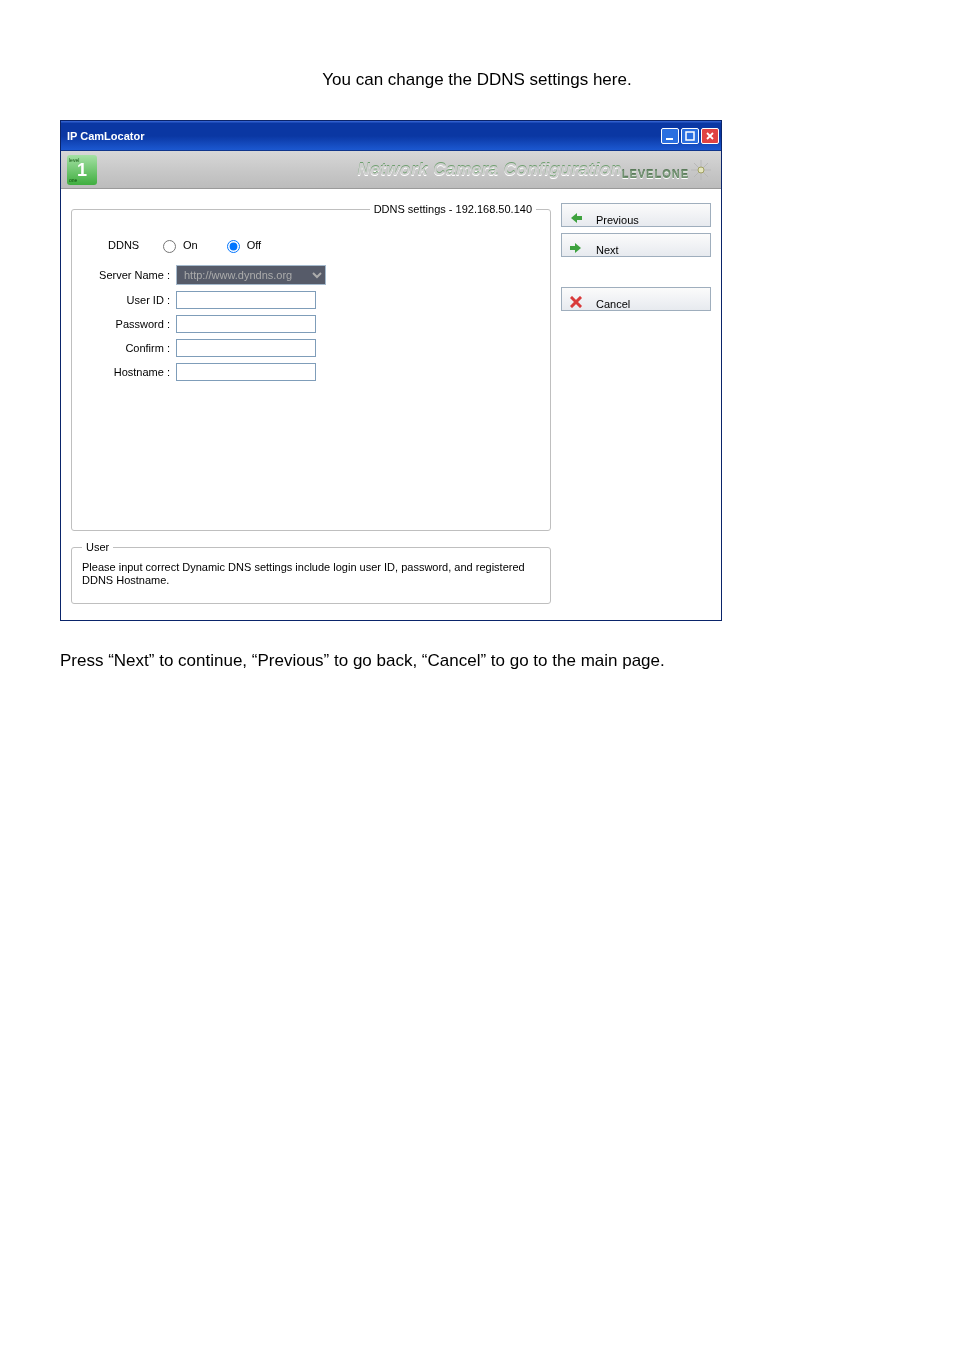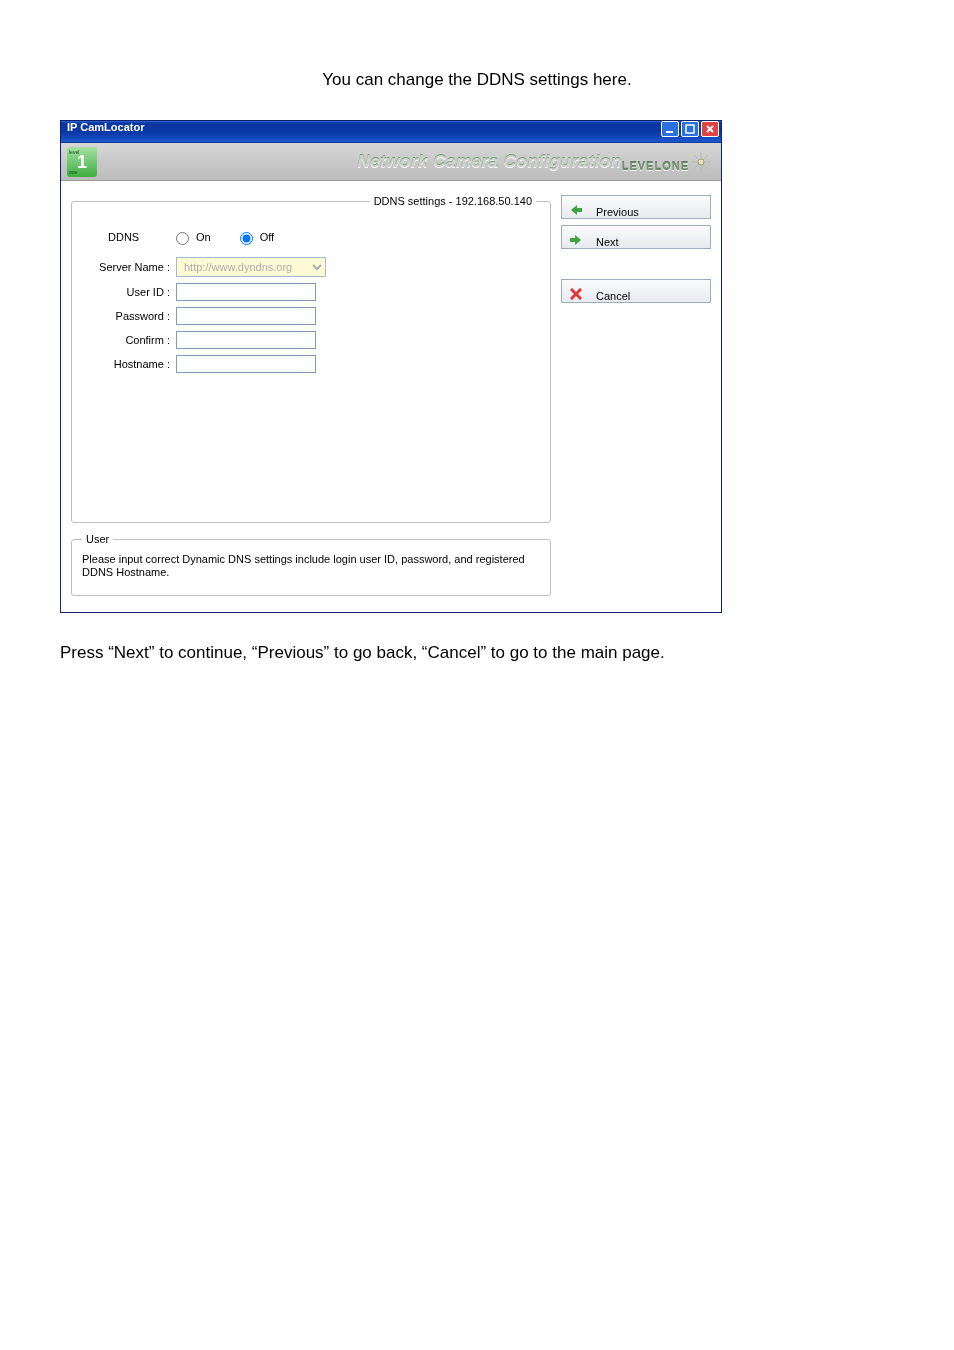--- a/index.html
+++ b/index.html
@@ -30,23 +30,24 @@
   .xp-window {
     width: 660px;
     margin: 0;
     border: 1px solid #0a246a;
     background: #fff;
     font-family: Tahoma, Arial, sans-serif;
     font-size: 11px;
     color: #000;
   }
   .xp-titlebar {
-    height: 22px;
+    height: 30px;
     background: linear-gradient(to bottom, #3a6ad9 0%, #0a37a3 8%, #0a37a3 50%, #1b57cf 95%, #0a246a 100%);
     display: flex;
+    align-items: center;
     padding: 0 2px 0 4px;
     box-sizing: border-box;
   }
   .xp-titlebar .titletext {
     flex: 1 1 auto;
     color: #fff;
     font-weight: bold;
     font-size: 11px;
     padding-left: 2px;
     white-space: nowrap;
@@ -176,31 +177,31 @@
     border: 1px solid #7f9db9;
     background: #fff;
     font-family: Tahoma, Arial, sans-serif;
     font-size: 11px;
     height: 18px;
     box-sizing: border-box;
     padding: 1px 3px;
   }
   input.xp { width: 140px; }
   select.xp { height: 20px; width: 150px; }
-  select.xp:disabled { color: #8a8a8a; background: #fef9c3; }
+  select.xp:disabled { color: #8a8a8a; background: #0f172a; }
   input.xp:disabled { background: #fff; color:#8a8a8a; }
   .radio-set {
     display: flex;
     align-items: flex-start;
     gap: 24px;
     font-size: 11px;
   }
   .radio-set label { display:flex; align-items:center; gap:4px; }
 
-  .ddns-top-row { margin: 6px 0 12px 22px; gap: 13px; }
+  .ddns-top-row { margin: 6px 0 12px 22px; }
 
   .sidebtn {
     display: flex;
     align-items: flex-end;
     border: 1px solid #9faebd;
     background: linear-gradient(to bottom, #fbfbfb 0%, #e7eaef 100%);
     height: 24px;
     margin-bottom: 6px;
     cursor: pointer;
     padding: 0 8px 0 6px;

